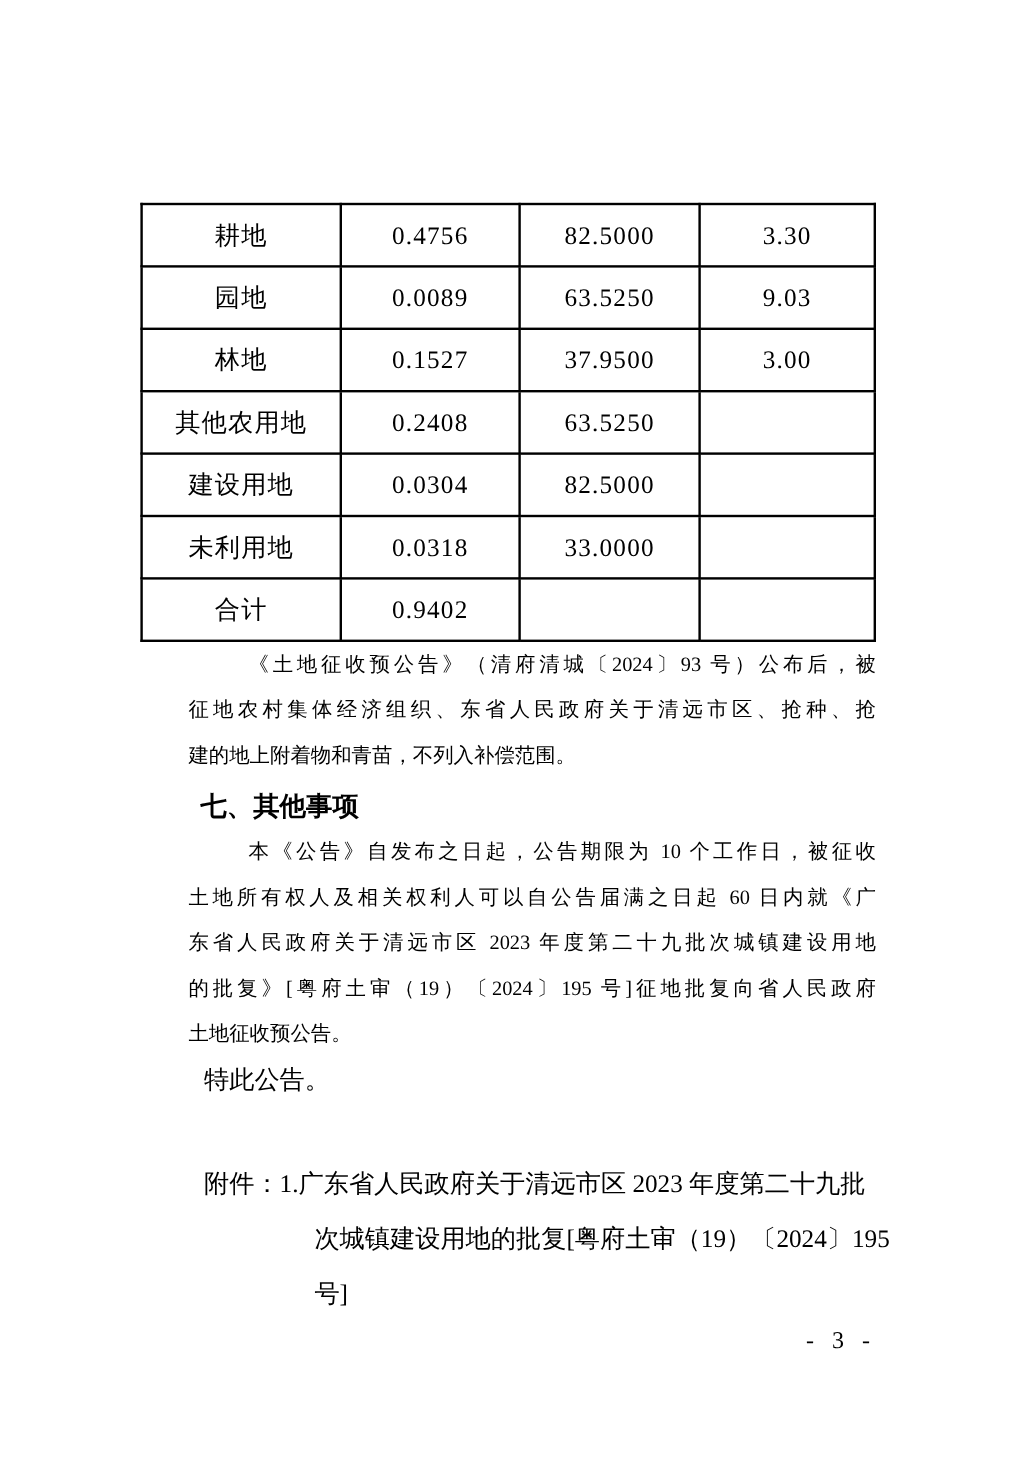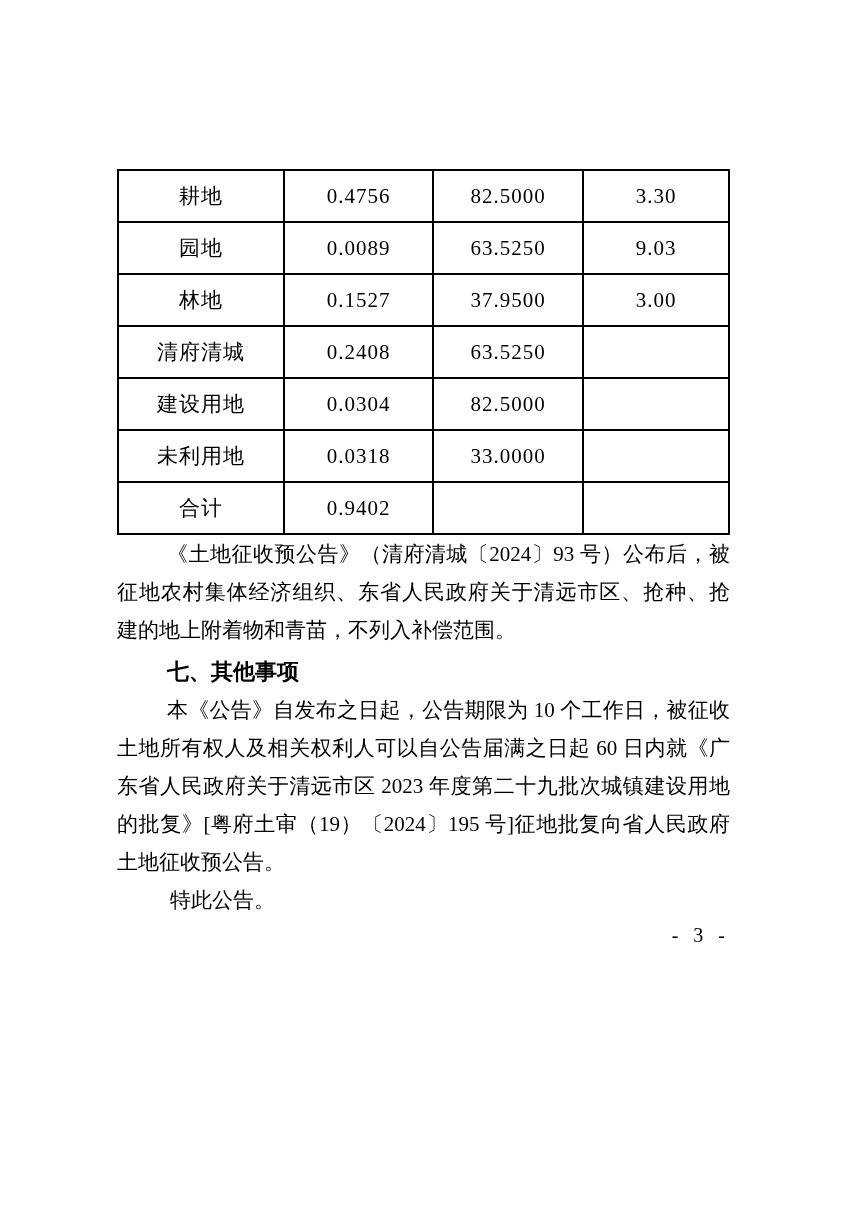--- a/index.html
+++ b/index.html
@@ -42,27 +42,28 @@
     font-weight: bold;
     font-size: 22px;
     line-height: 38px;
     height: 38px;
     padding-left: 50px;
     white-space: nowrap;
   }
   .h6 { margin-top: 2px; }
   .h7 { margin-top: 4px; }
   .bodyline {
-    font-size: 21px;
+    font-size: 17px;
     line-height: 38px;
     height: 38px;
     text-align: justify;
     text-align-last: justify;
     text-justify: inter-character;
     overflow: hidden;
+    margin-left: 40px;
   }
   .bodyline.first { text-indent: 50px; }
   .bodyline.last { text-align-last: left; }
   .closing {
     font-size: 21px;
     line-height: 38px;
     height: 38px;
     padding-left: 53px;
     white-space: nowrap;
   }
@@ -113,21 +114,21 @@
           <td>63.5250</td>
           <td>9.03</td>
         </tr>
         <tr>
           <td>林地</td>
           <td>0.1527</td>
           <td>37.9500</td>
           <td>3.00</td>
         </tr>
         <tr>
-          <td>清府清城</td>
+          <td>其他农用地</td>
           <td>0.2408</td>
           <td>63.5250</td>
           <td></td>
         </tr>
         <tr>
           <td>建设用地</td>
           <td>0.0304</td>
           <td>82.5000</td>
           <td></td>
         </tr>
@@ -152,17 +153,25 @@
 
     <div class="sec-heading h7">七、其他事项</div>
     <div class="bodyline first">本《公告》自发布之日起，公告期限为 10 个工作日，被征收</div>
     <div class="bodyline">土地所有权人及相关权利人可以自公告届满之日起 60 日内就《广</div>
     <div class="bodyline">东省人民政府关于清远市区 2023 年度第二十九批次城镇建设用地</div>
     <div class="bodyline">的批复》[粤府土审（19）〔2024〕195 号]征地批复向省人民政府</div>
     <div class="bodyline last">土地征收预公告。</div>
 
     <div class="closing">特此公告。</div>
 
+    <div class="attachment">
+      <span class="att-label">附件：</span>
+      <div class="att-content">
+        <div class="att-line">1.广东省人民政府关于清远市区 2023 年度第二十九批</div>
+        <div class="att-line cont">次城镇建设用地的批复[粤府土审（19）〔2024〕195</div>
+        <div class="att-line cont">号]</div>
+      </div>
+    </div>
 
     <div class="page-number">- 3 -</div>
 
   </div>
 </div>
 
 </body></html>

